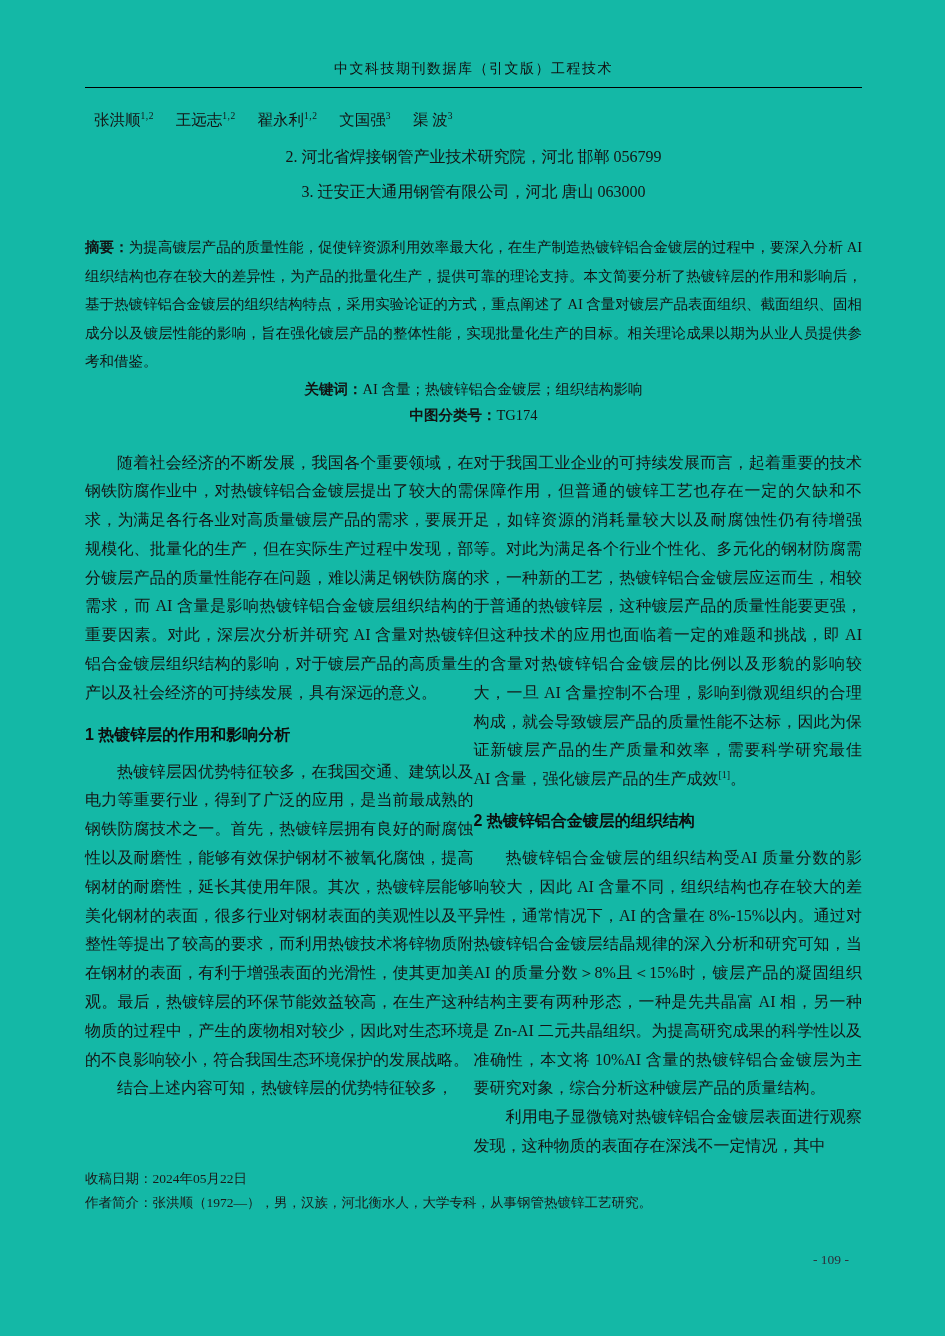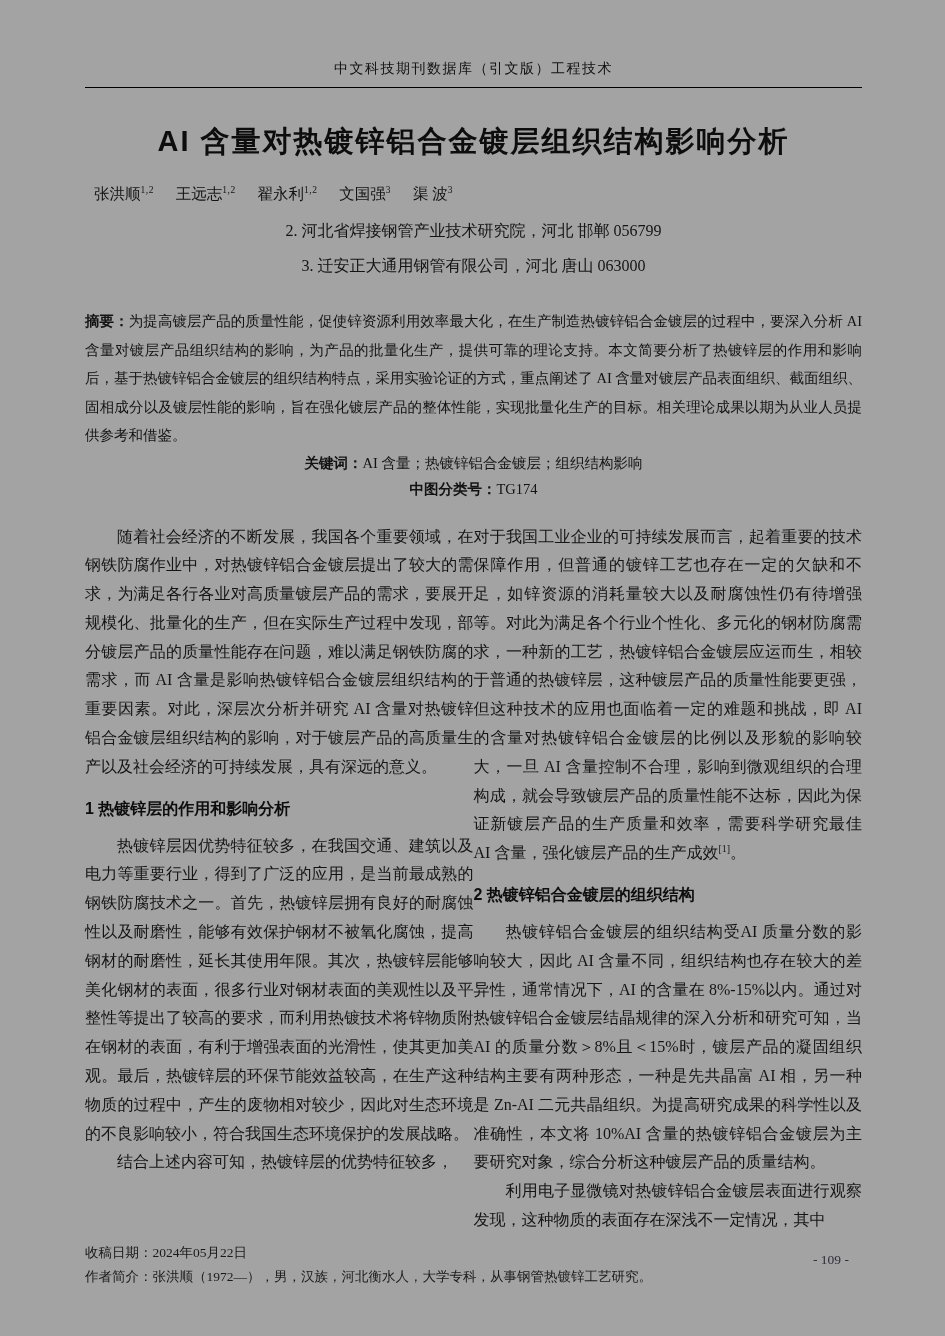--- a/index.html
+++ b/index.html
@@ -1,18 +1,18 @@
 <!DOCTYPE html>
 <html lang="zh"><head>
 <meta charset="utf-8">
 <style>
   * { margin:0; padding:0; box-sizing:border-box; }
   html, body { background:#ffffff; }
   .page {
-    width:945px; height:1336px; margin:0 auto; background:#a3a3a3;
+    width:945px; height:1336px; margin:0 auto; background:#14b8a6;
     position:relative; overflow:hidden; color:#161616;
     font-family:"Liberation Serif","DejaVu Serif",serif;
     padding:60px 83px 0 85px;
   }
   .journal-header { text-align:center; font-size:14px; letter-spacing:1.5px; color:#111; }
   .header-rule { border:none; border-top:1.6px solid #000; margin-top:9px; }
   .paper-title {
     margin-top:34px; text-align:center; font-size:29px; font-weight:700;
     font-family:"Liberation Sans","DejaVu Sans",sans-serif; letter-spacing:2px; color:#0d0d0d;
   }
@@ -35,37 +35,36 @@
   .page-number { position:absolute; right:96px; bottom:68px; font-size:13.5px; color:#2e2e3a; }
 </style>
 </head>
 <body>
 
 <div class="page">
 
   <div class="journal-header">中文科技期刊数据库（引文版）工程技术</div>
   <hr class="header-rule">
 
-  <div class="paper-title">AI 含量对热镀锌铝合金镀层组织结构影响分析</div>
 
   <div class="authors">
     <span class="author"><span>张洪顺</span><sup>1,2</sup></span>
     <span class="author"><span>王远志</span><sup>1,2</sup></span>
     <span class="author"><span>翟永利</span><sup>1,2</sup></span>
     <span class="author"><span>文国强</span><sup>3</sup></span>
     <span class="author"><span>渠 波</span><sup>3</sup></span>
   </div>
 
   <div class="affiliations">
     <div>2. 河北省焊接钢管产业技术研究院，河北 邯郸 056799</div>
     <div>3. 迁安正大通用钢管有限公司，河北 唐山 063000</div>
   </div>
 
   <div class="front-matter">
-    <span class="label-bold">摘要：</span><span>为提高镀层产品的质量性能，促使锌资源利用效率最大化，在生产制造热镀锌铝合金镀层的过程中，要深入分析 AI 含量对镀层产品组织结构的影响，为产品的批量化生产，提供可靠的理论支持。本文简要分析了热镀锌层的作用和影响后，基于热镀锌铝合金镀层的组织结构特点，采用实验论证的方式，重点阐述了 AI 含量对镀层产品表面组织、截面组织、固相成分以及镀层性能的影响，旨在强化镀层产品的整体性能，实现批量化生产的目标。相关理论成果以期为从业人员提供参考和借鉴。</span>
+    <span class="label-bold">摘要：</span><span>为提高镀层产品的质量性能，促使锌资源利用效率最大化，在生产制造热镀锌铝合金镀层的过程中，要深入分析 AI 组织结构也存在较大的差异性，为产品的批量化生产，提供可靠的理论支持。本文简要分析了热镀锌层的作用和影响后，基于热镀锌铝合金镀层的组织结构特点，采用实验论证的方式，重点阐述了 AI 含量对镀层产品表面组织、截面组织、固相成分以及镀层性能的影响，旨在强化镀层产品的整体性能，实现批量化生产的目标。相关理论成果以期为从业人员提供参考和借鉴。</span>
   </div>
 
   <div class="kw-line">
     <span class="label-bold">关键词：</span><span>AI 含量；热镀锌铝合金镀层；组织结构影响</span>
   </div>
 
   <div class="kw-line">
     <span class="label-bold">中图分类号：</span><span>TG174</span>
   </div>
 

